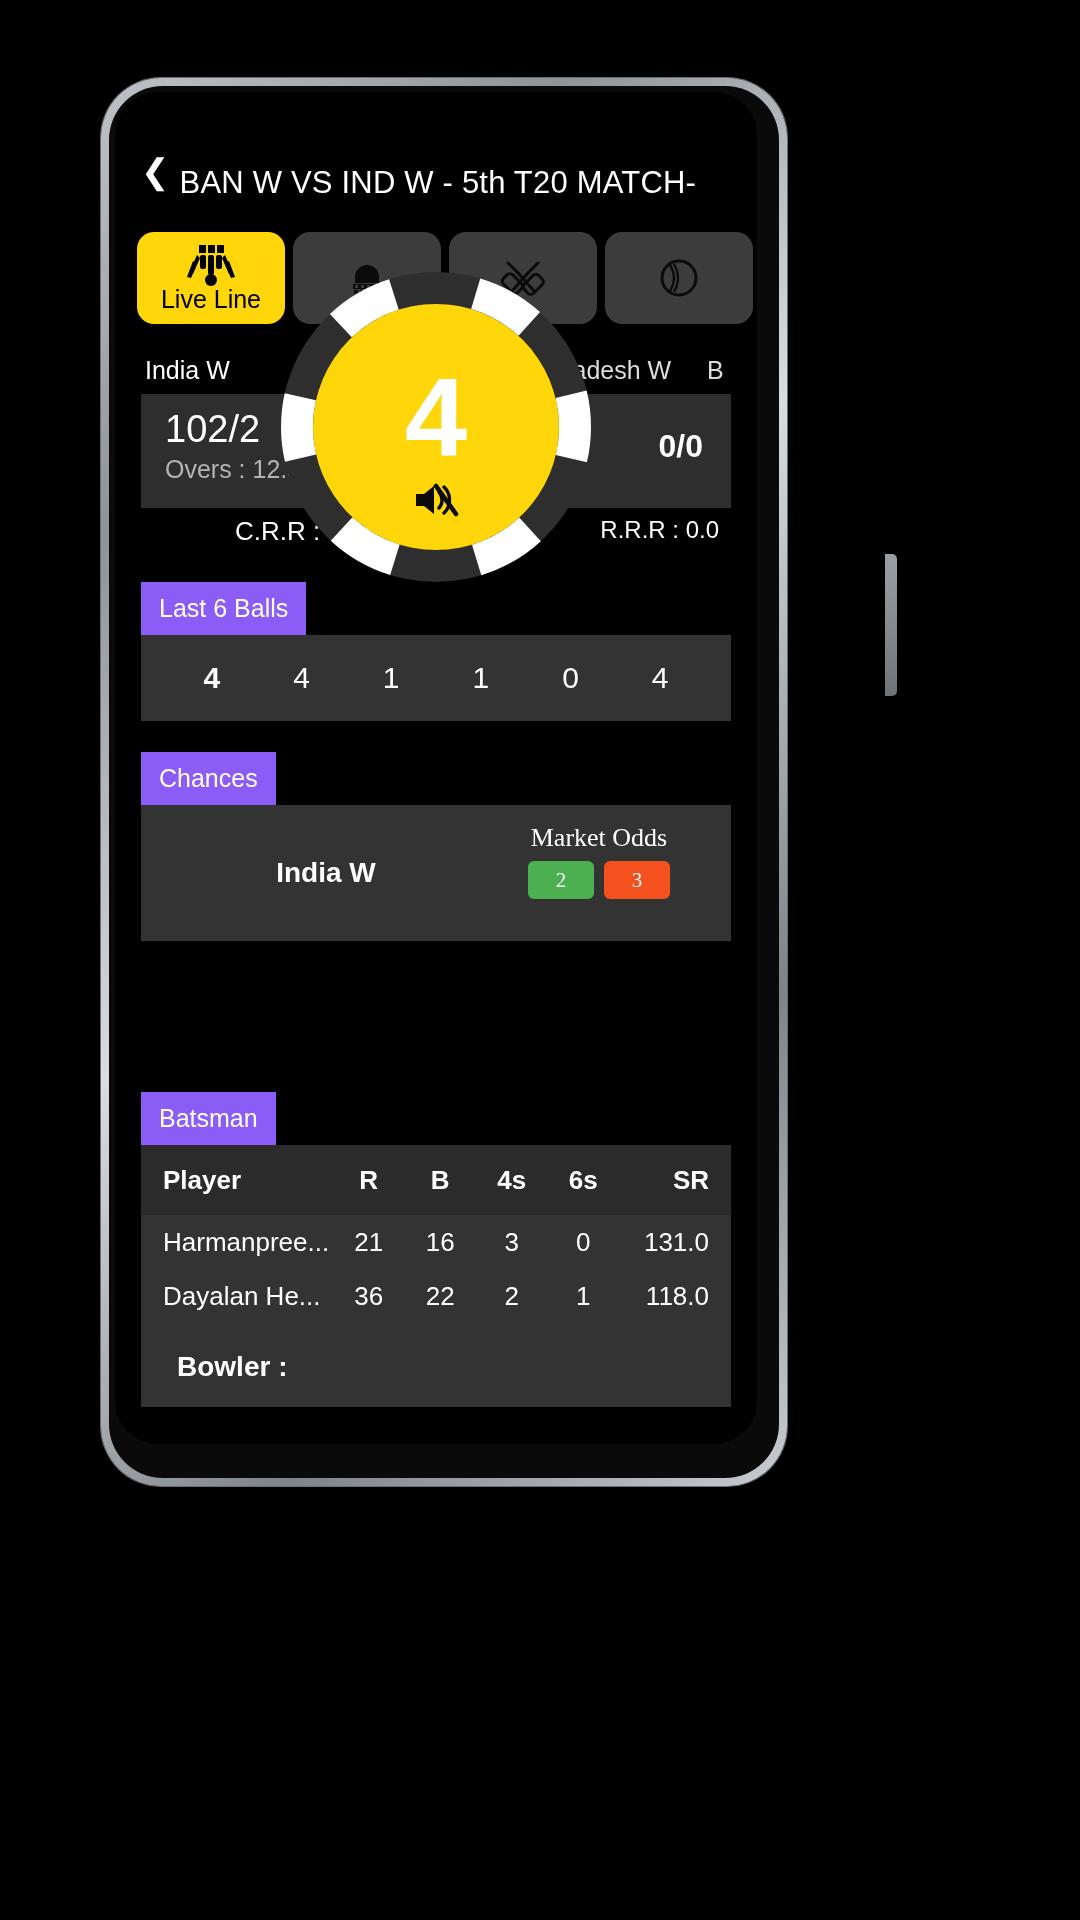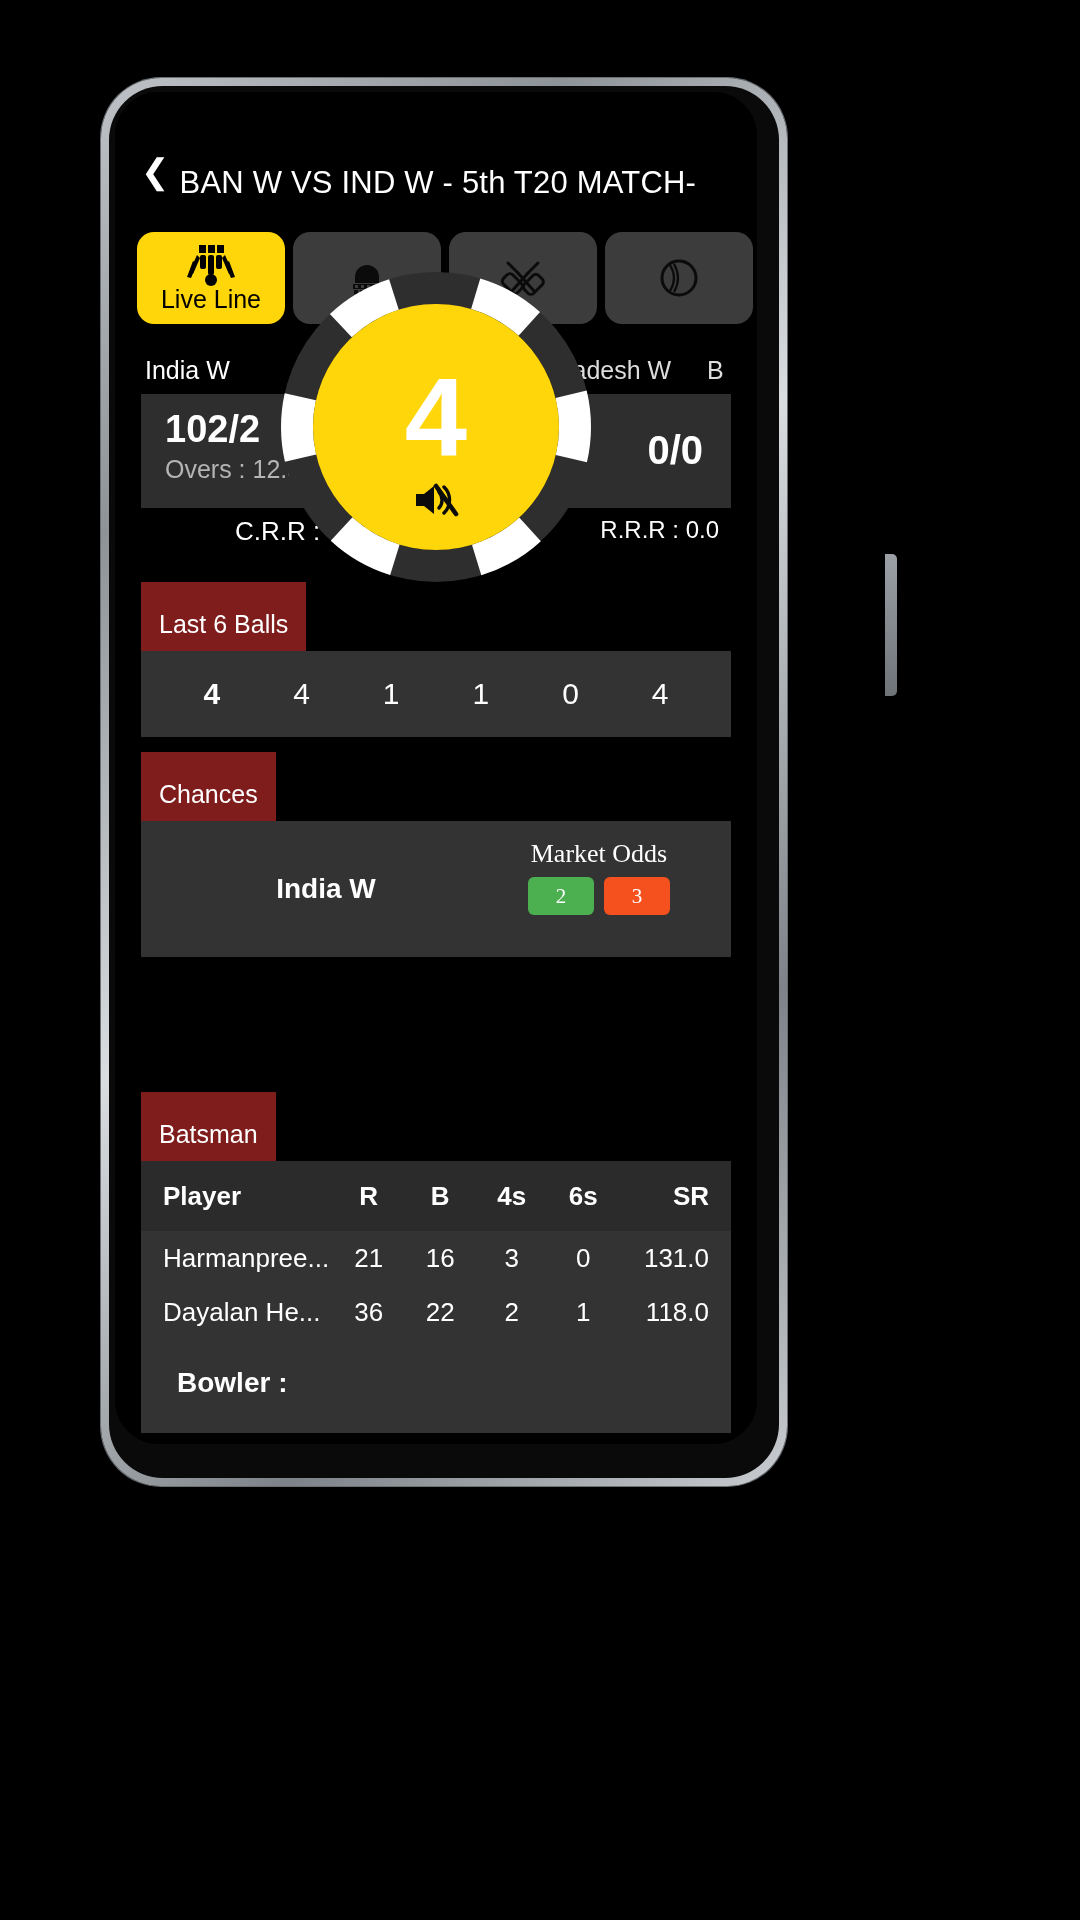--- a/index.html
+++ b/index.html
@@ -60,32 +60,32 @@
           border:2px solid #0b4ea2;border-radius:50%;}
   .chakra::after{content:"";position:absolute;left:50%;top:50%;transform:translate(-50%,-50%);
           width:6px;height:6px;background:#0b4ea2;border-radius:50%;}
   .flag-ban{width:100%;height:100%;background:#006a4e;position:relative;}
   .flag-ban::after{content:"";position:absolute;left:44%;top:50%;transform:translate(-50%,-50%);
           width:30px;height:30px;background:#f42a41;border-radius:50%;}
 
   
   #scorebox{position:absolute;left:26px;top:302px;width:590px;height:114px;background:#2e2e2e;}
   #score-left{position:absolute;left:24px;top:14px;}
-  #score-runs{font-size:38px;font-weight:bold;color:#fff;}
+  #score-runs{font-size:38px;font-weight:normal;color:#fff;}
   #score-overs{font-size:25px;color:#b4b4b4;margin-top:4px;}
-  #score-right{position:absolute;right:28px;top:34px;font-size:40px;font-weight:bold;color:#fff;}
+  #score-right{position:absolute;right:28px;top:34px;font-size:32px;font-weight:bold;color:#fff;}
 
   #rates{position:absolute;left:26px;top:424px;width:590px;height:40px;}
   #crr{position:absolute;left:94px;font-size:26px;color:#fff;}
   #rrr{position:absolute;right:12px;font-size:24px;color:#fff;}
 
   
   .section{position:absolute;left:26px;width:590px;}
-  .section-tab{display:inline-block;background:#7f1d1d;color:#fff;font-size:25px;
-               padding:28px 18px 12px 18px;}
+  .section-tab{display:inline-block;background:#8b5cf6;color:#fff;font-size:25px;
+               padding:12px 18px 12px 18px;}
   .section-body{background:#333333;width:590px;box-sizing:border-box;}
 
   
   #sec-last6{top:490px;}
   #last6-body{height:86px;display:flex;align-items:center;padding:0 26px;box-sizing:border-box;}
   .ball{flex:1;text-align:center;font-size:30px;color:#fff;}
   .ball.hl{font-weight:bold;}
 
   
   #sec-chances{top:660px;}
@@ -99,21 +99,21 @@
         font-size:21px;color:#fff;}
   .pill.green{background:#4caf50;}
   .pill.orange{background:#f4511e;}
   #chances-row2{display:flex;align-items:flex-start;margin-top:18px;}
   .cc-col{flex:1;text-align:center;}
   .cc-title{font-size:27px;font-weight:bold;color:#fff;margin-bottom:10px;}
   .cc-value{font-size:29px;color:#fff;padding-top:4px;}
 
   
   #sec-batsman{top:1000px;}
-  #batsman-body{padding-bottom:10px;}
+  #batsman-body{}
   #bat-head{display:flex;align-items:center;height:70px;background:#2b2b2b;padding:0 22px;box-sizing:border-box;}
   .bat-row{display:flex;align-items:center;height:54px;padding:0 22px;box-sizing:border-box;}
   .c-player{flex:0 0 170px;font-size:26px;color:#fff;text-align:left;}
   .c-num{flex:1;text-align:center;font-size:26px;color:#fff;}
   .c-sr{flex:0 0 90px;text-align:right;font-size:26px;color:#fff;}
   #bat-head .c-player,#bat-head .c-num,#bat-head .c-sr{font-weight:bold;}
   #bowler{padding:28px 0 24px 36px;font-size:28px;font-weight:bold;color:#fff;}
 
   
   #ball-overlay{position:absolute;left:166px;top:180px;width:310px;height:310px;}

